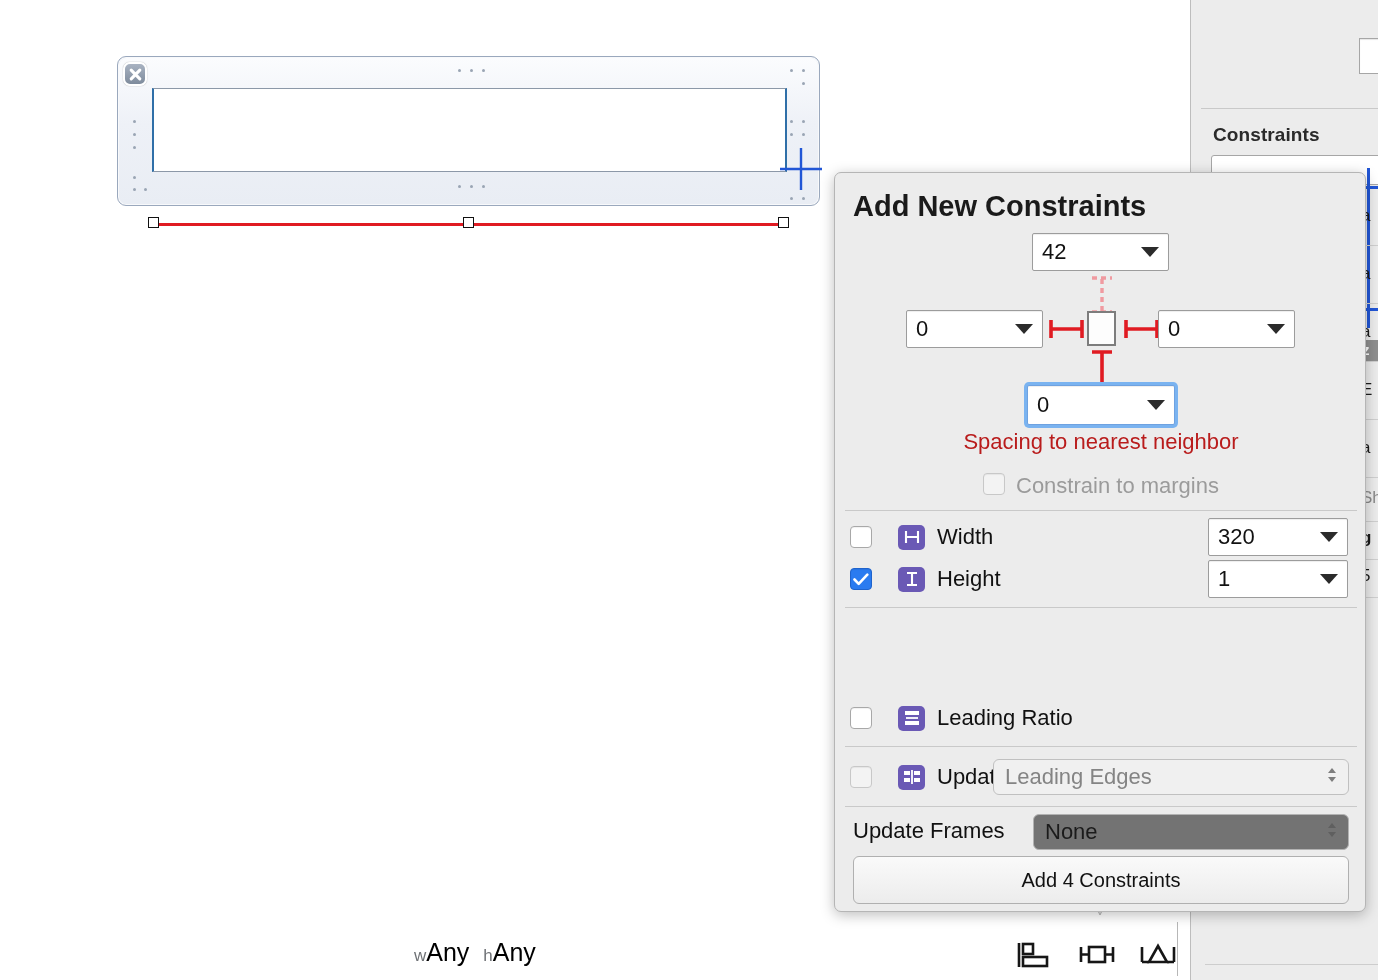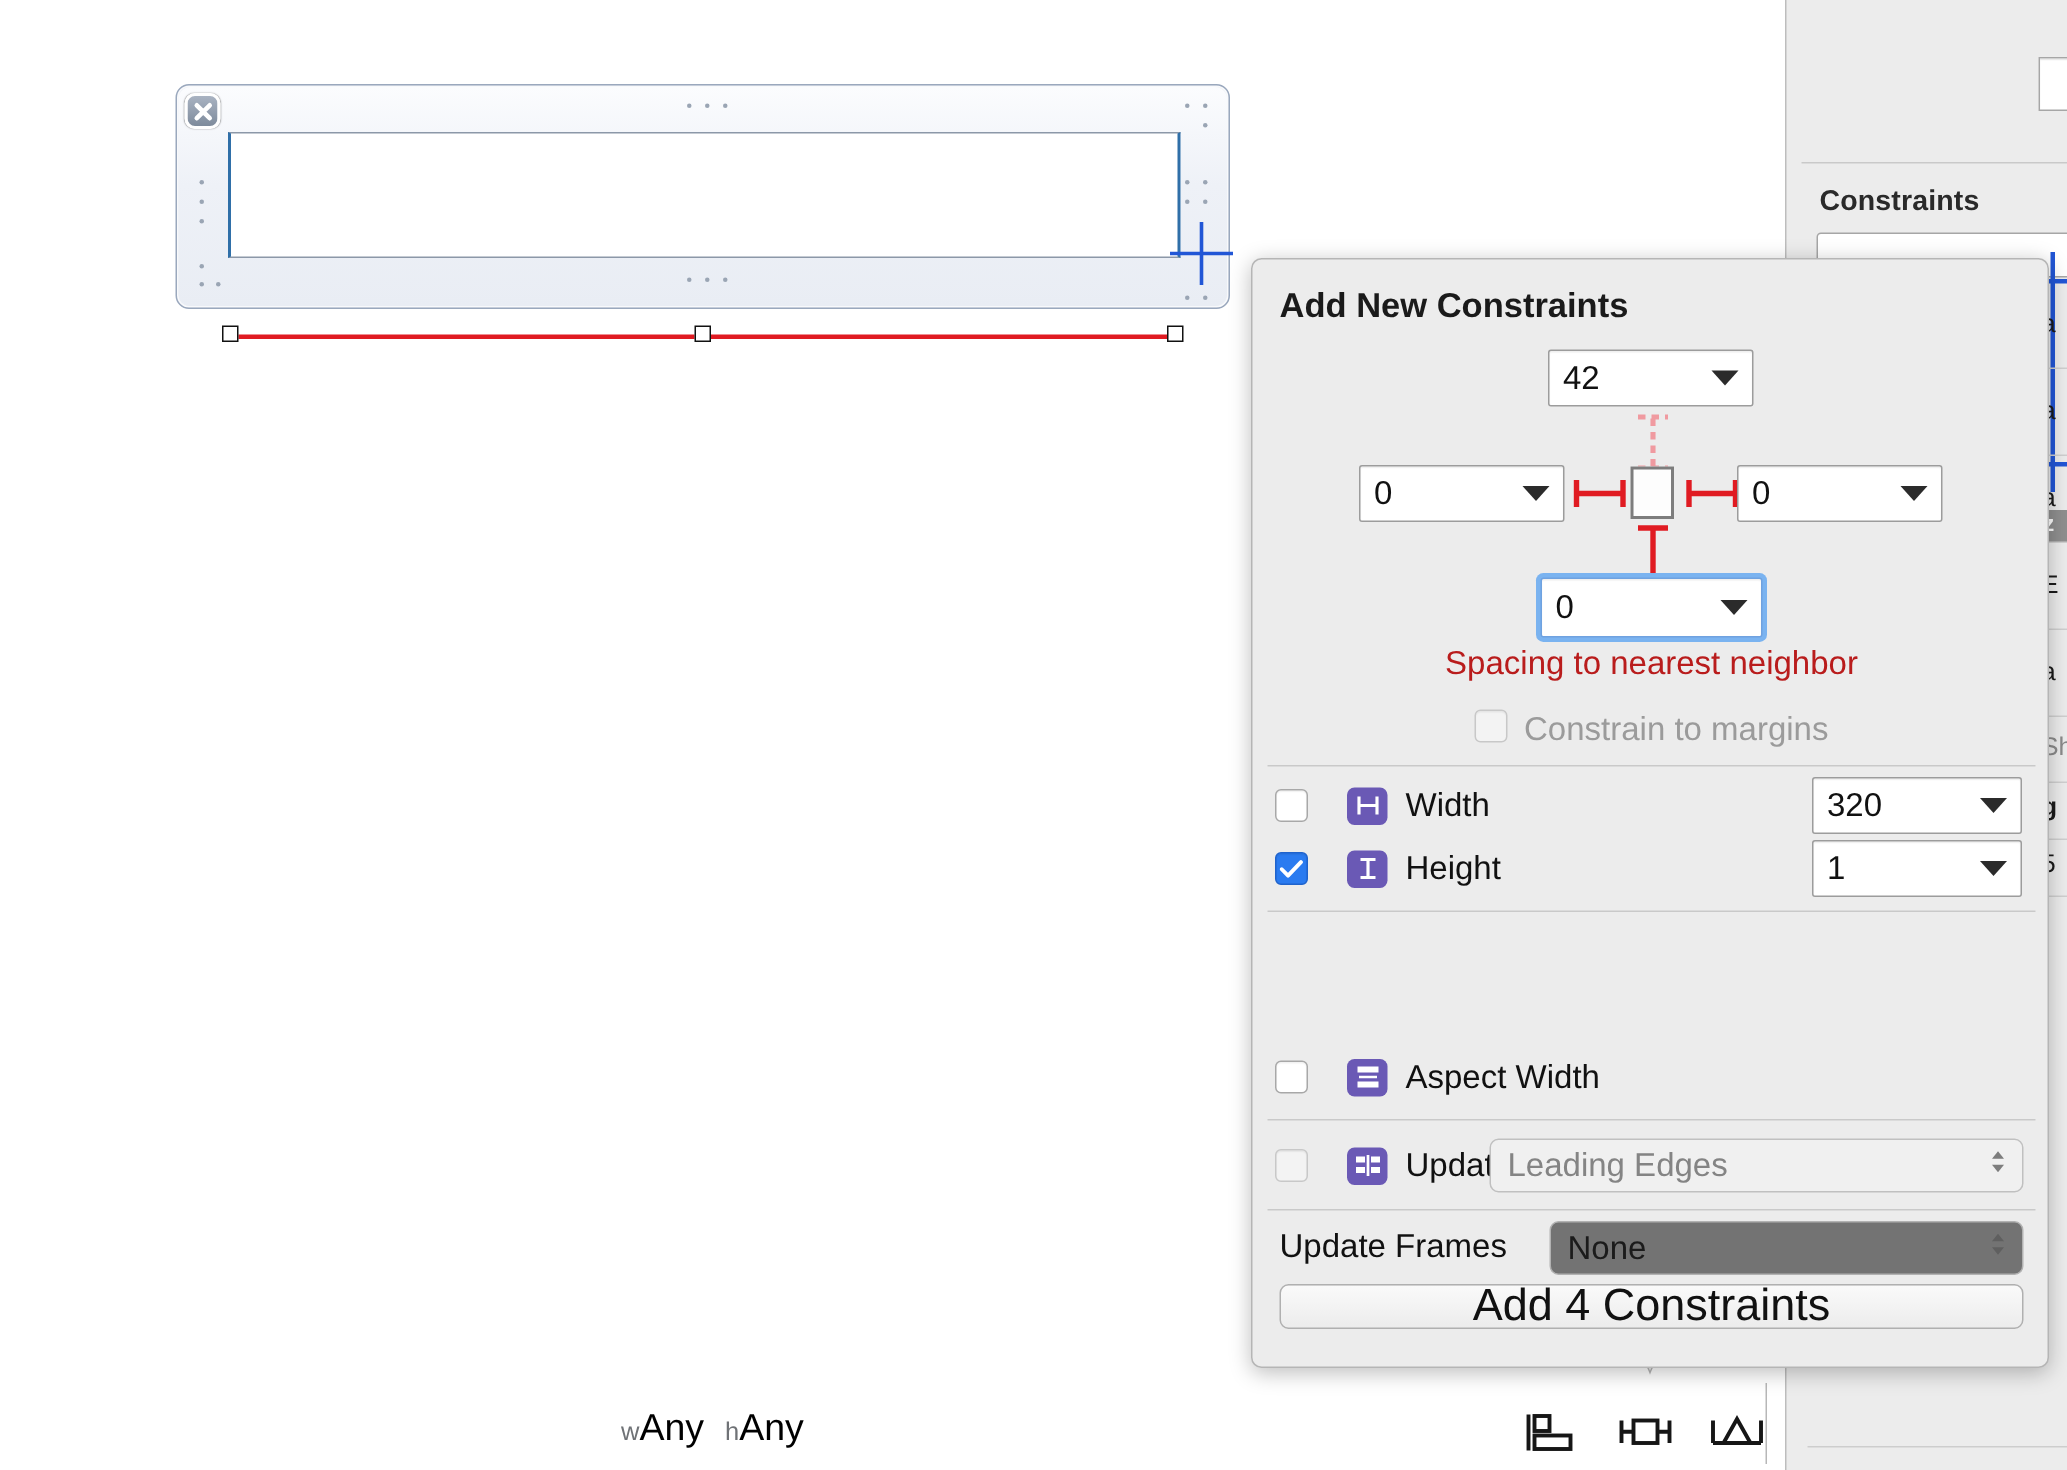--- a/index.html
+++ b/index.html
@@ -132,21 +132,21 @@
     box-shadow: 0 3px 14px rgba(0,0,0,0.26);
   }
   #pop-arrow {
     position:absolute; left:1069px; top:904px;
     width:62px; height:30px; overflow:hidden;
   }
   #pop-arrow svg { display:block; }
 
   #pop-title {
     position:absolute; left:18px; top:17px;
-    font-size:23px; font-weight:bold; color:#1a1a1a;
+    font-size:29px; font-weight:bold; color:#1a1a1a;
   }
 
   .combo {
     position:absolute; background:#ffffff;
     border:1px solid #9c9c9c; border-radius:2px;
     box-shadow: inset 0 1px 1px rgba(0,0,0,.07);
   }
   .combo .val {
     position:absolute; left:9px; top:50%; transform:translateY(-50%);
     font-size:22px; color:#111; line-height:1;
@@ -209,25 +209,25 @@
 
   .popupbtn {
     position:absolute; background:#737373;
     border:1px solid #b2b2b2; border-radius:6px;
   }
   .popupbtn .pval { position:absolute; left:11px; top:50%; transform:translateY(-50%); font-size:22px; }
   .popupbtn .chev { position:absolute; right:9px; top:50%; transform:translateY(-50%); }
 
   #add-btn {
     position:absolute; left:18px; top:683px;
-    width:496px; height:30px;
+    width:496px; height:48px;
     background: linear-gradient(180deg,#fafafa,#ececec);
     border:1px solid #b0b0b0; border-radius:6px;
     display:flex; align-items:center; justify-content:center;
-    font-size:30px; color:#111;
+    font-size:20px; color:#111;
   }
 </style>
 </head>
 <body>
 
 <div id="root">
 
   <div id="canvas-area">
 
     <div id="view-outer">
@@ -457,21 +457,21 @@
 
     <div class="optrow" style="top:524px;">
       <div class="cbox"></div>
       <div class="ricon">
         <svg width="20" height="18" viewBox="0 0 20 18">
           <rect x="3" y="2" width="14" height="4" fill="#fff"></rect>
           <path d="M4 9 H16" stroke="#fff" stroke-width="1.8"></path>
           <rect x="3" y="12" width="14" height="4" fill="#fff"></rect>
         </svg>
       </div>
-      <span class="optlbl">Aspect Width</span>
+      <span class="optlbl">Leading Ratio</span>
     </div>
 
     <div class="divline" style="top:573px;"></div>
 
     <div class="optrow" style="top:583px;">
       <div class="cbox dim"></div>
       <div class="ricon">
         <svg width="20" height="18" viewBox="0 0 20 18">
           <rect x="2" y="3" width="6" height="4" fill="#fff"></rect>
           <rect x="2" y="10" width="6" height="4" fill="#fff"></rect>

